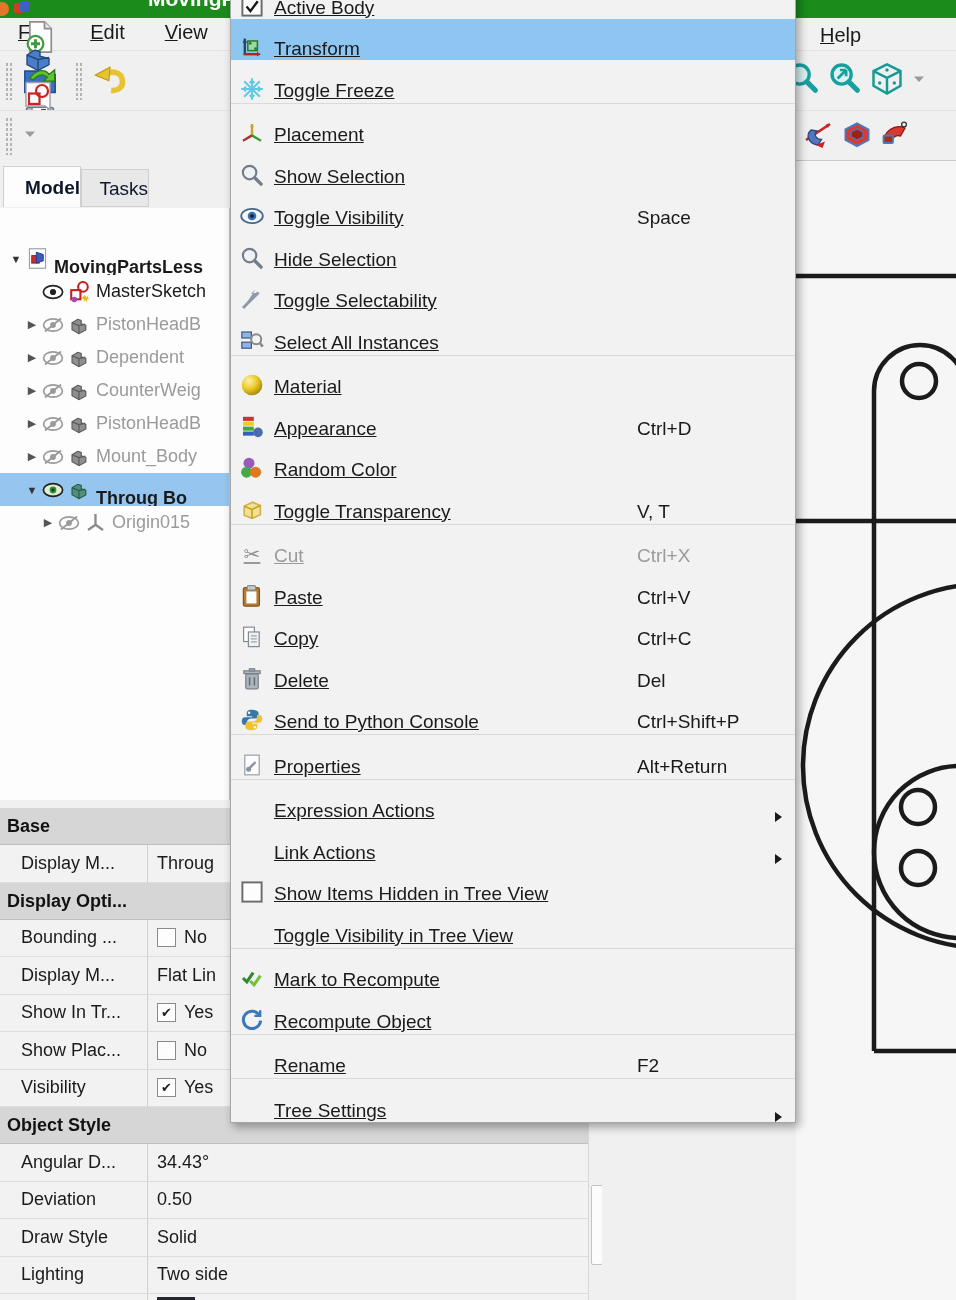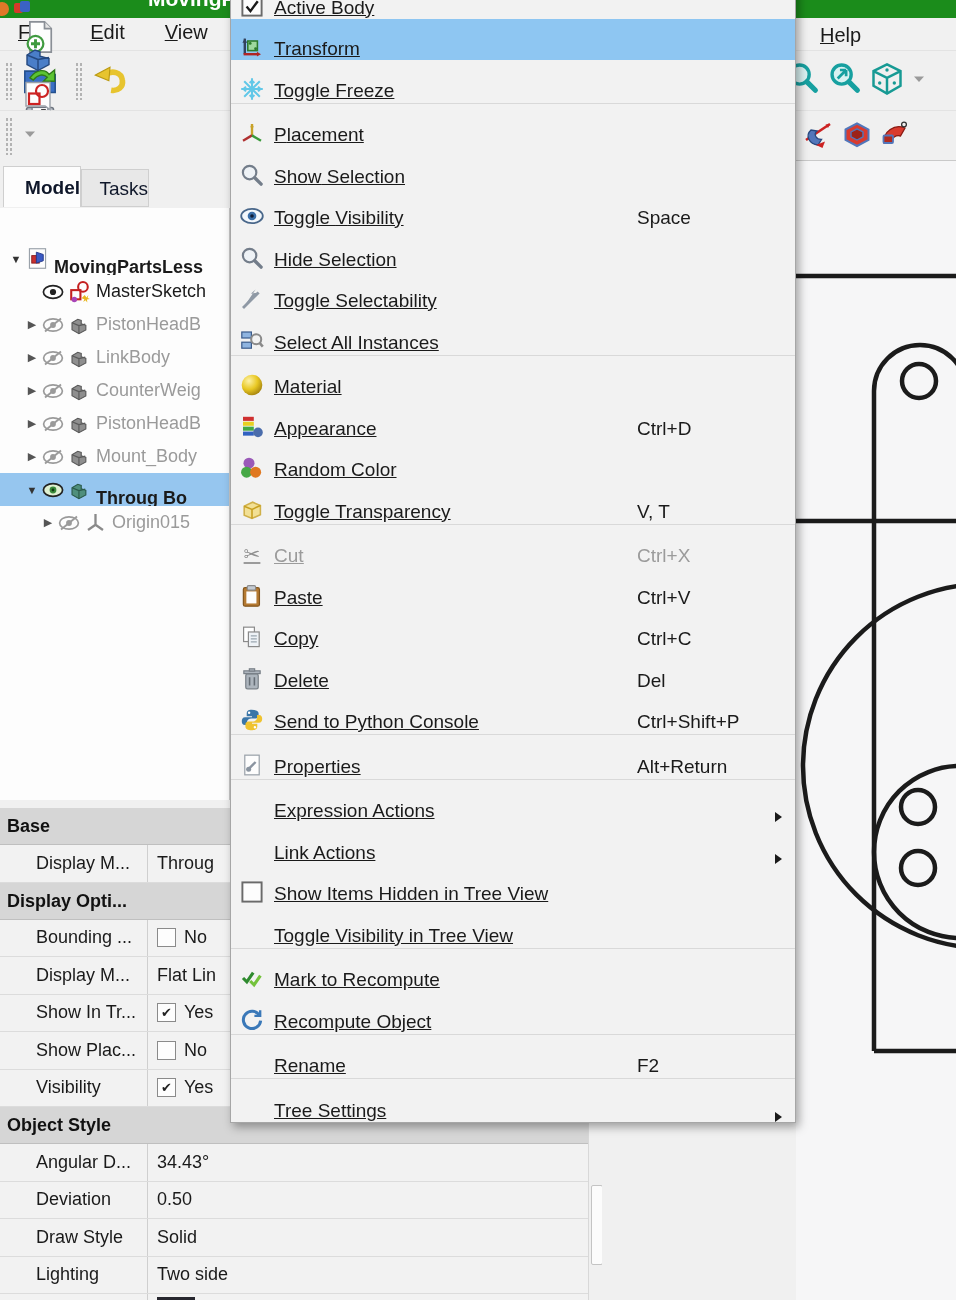--- a/index.html
+++ b/index.html
@@ -48,21 +48,21 @@
   .exp.open{color:#333;}
   .t-vis,.t-ico{width:26px;flex:none;display:flex;align-items:center;justify-content:center;}
   .t-vis svg{width:22px;height:18px;}
   .t-ico svg{width:23px;height:23px;}
   .t-label{margin-left:4px;overflow:hidden;}
 
   
   .props{position:absolute;left:0;top:808px;width:602px;height:492px;background:#f2f2f2;overflow:hidden;font-size:18px;}
   .pheader{height:36px;line-height:36px;background:#d6d6d6;border-bottom:1px solid #bfbfbf;font-weight:bold;color:#111;padding-left:7px;}
   .prow{height:37.5px;display:flex;border-bottom:1px solid #dcdcdc;box-sizing:border-box;}
-  .pcell-l{width:148px;flex:none;border-right:1px solid #cfcfcf;padding-left:36px;box-sizing:border-box;display:flex;align-items:center;color:#1a1a1a;overflow:hidden;white-space:nowrap;}
+  .pcell-l{width:148px;flex:none;border-right:1px solid #cfcfcf;padding-left:21px;box-sizing:border-box;display:flex;align-items:center;color:#1a1a1a;overflow:hidden;white-space:nowrap;}
   .pcell-v{flex:1;padding-left:9px;display:flex;align-items:center;color:#1a1a1a;overflow:hidden;white-space:nowrap;}
   .pcb{width:17px;height:17px;background:#fdfdfd;border:1px solid #8a8a8a;margin-right:8px;flex:none;display:flex;align-items:center;justify-content:center;font-size:13px;color:#222;}
   .pswatch{width:38px;height:14px;margin-top:-16px;}
   .pscroll{position:absolute;left:588px;top:0;width:14px;height:492px;background:#f0f0f0;border-left:1px solid #d8d8d8;}
   .pthumb{position:absolute;left:2px;top:377px;width:10px;height:78px;background:#fcfcfc;border:1px solid #c4c4c4;border-radius:2px;}
 
   
   .viewport{position:absolute;left:796px;top:160px;width:160px;height:1140px;background:#f6f6f7;border-top:1px solid #c9c9c9;overflow:hidden;}
 
   
@@ -286,21 +286,21 @@
             <circle cx="11" cy="8" r="2.9" fill="#9a9a9a"></circle>
             <path d="M3 14.5 L19 1.5" stroke="#9a9a9a" stroke-width="1.8"></path>
           </svg>
         </span>
         <span class="t-ico">
           <svg viewBox="0 0 20 20">
             <path d="M3.5 8.5 l5 -3 3 1 v3 l4 1.2 v4 l-6 3.3 -6 -3.5 z" fill="#8f8f8f" stroke="#5a5a5a"></path>
             <path d="M3.5 8.5 l6 2.5 m0 0 l5.5 -1.3 M9.5 11 v7" fill="none" stroke="#5a5a5a"></path>
           </svg>
         </span>
-        <span class="t-label">LinkBody</span>
+        <span class="t-label">Dependent</span>
       </div>
       <div class="tree-row dim" style="padding-left: 24px;">
         <span class="exp">▶</span>
         <span class="t-vis">
           <svg viewBox="0 0 22 16">
             <ellipse cx="11" cy="8" rx="9.4" ry="6.2" fill="none" stroke="#9a9a9a" stroke-width="1.7"></ellipse>
             <circle cx="11" cy="8" r="2.9" fill="#9a9a9a"></circle>
             <path d="M3 14.5 L19 1.5" stroke="#9a9a9a" stroke-width="1.8"></path>
           </svg>
         </span>

